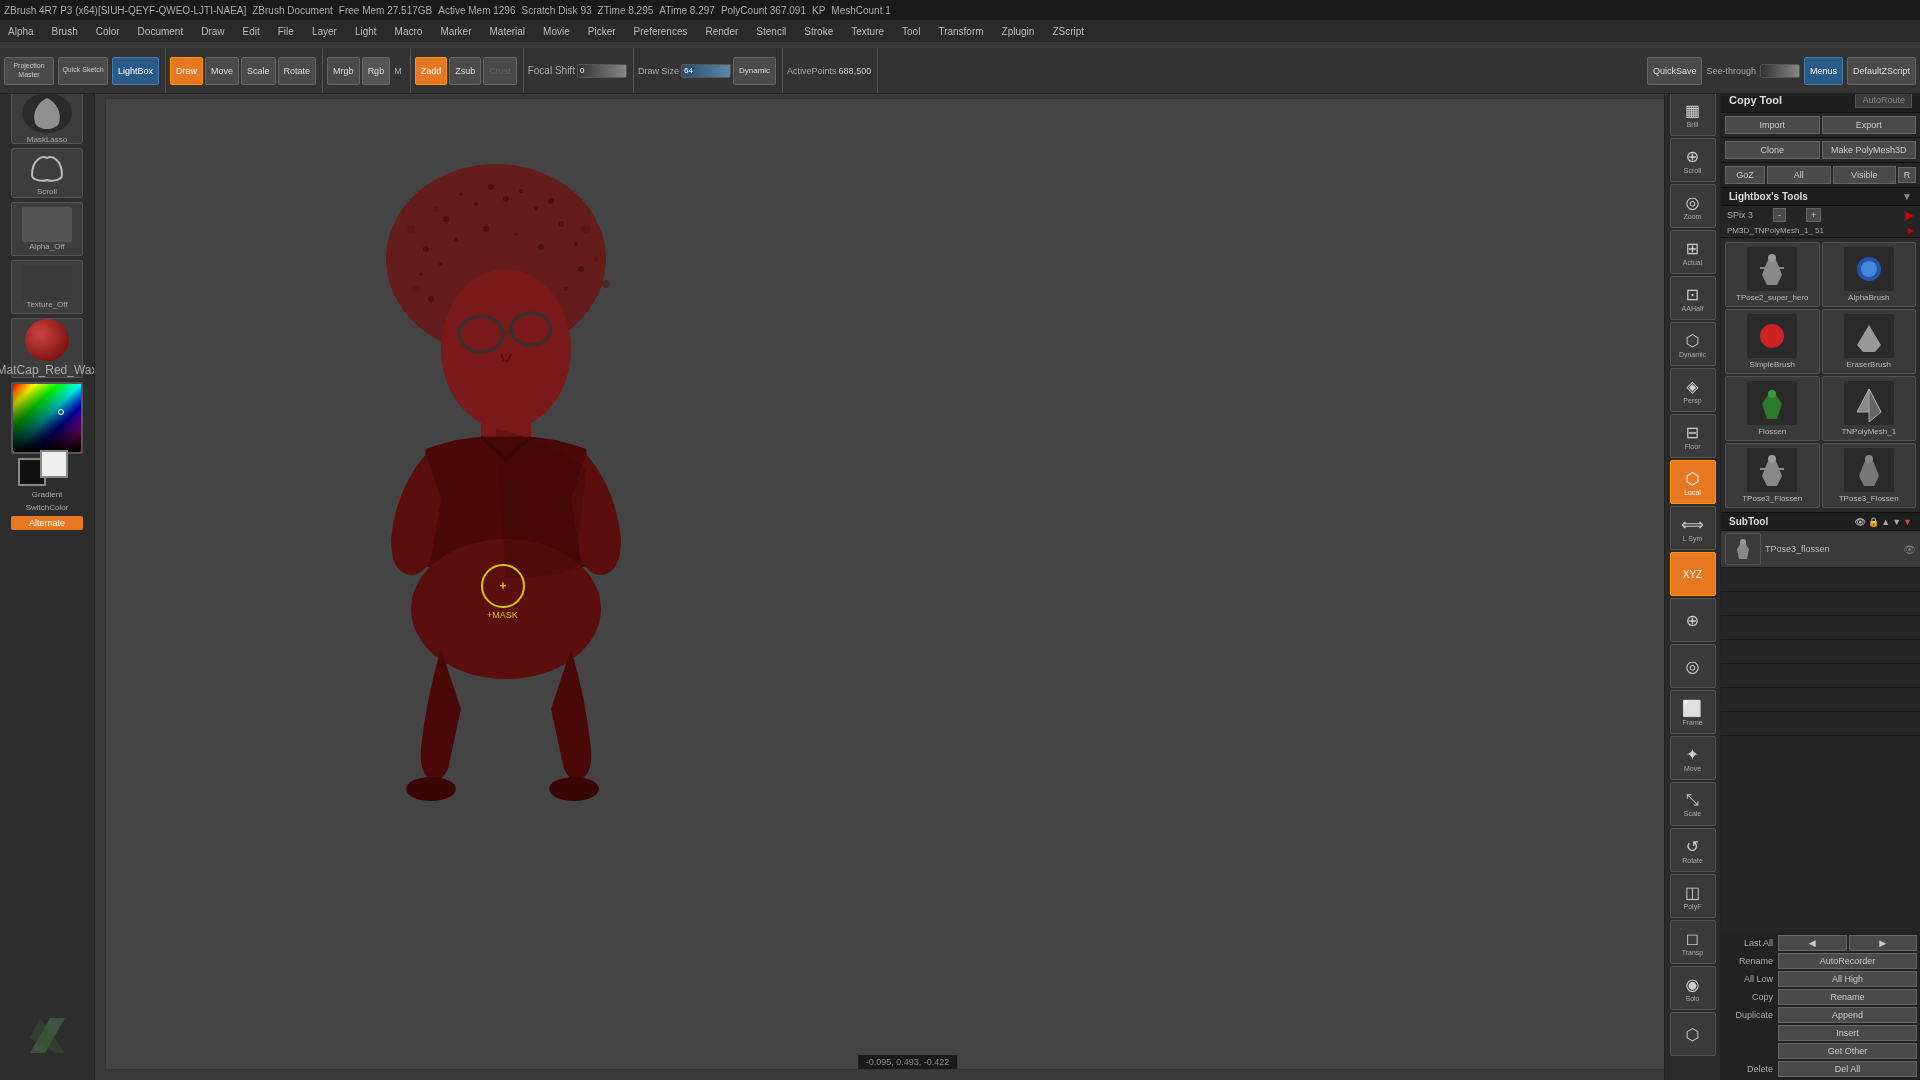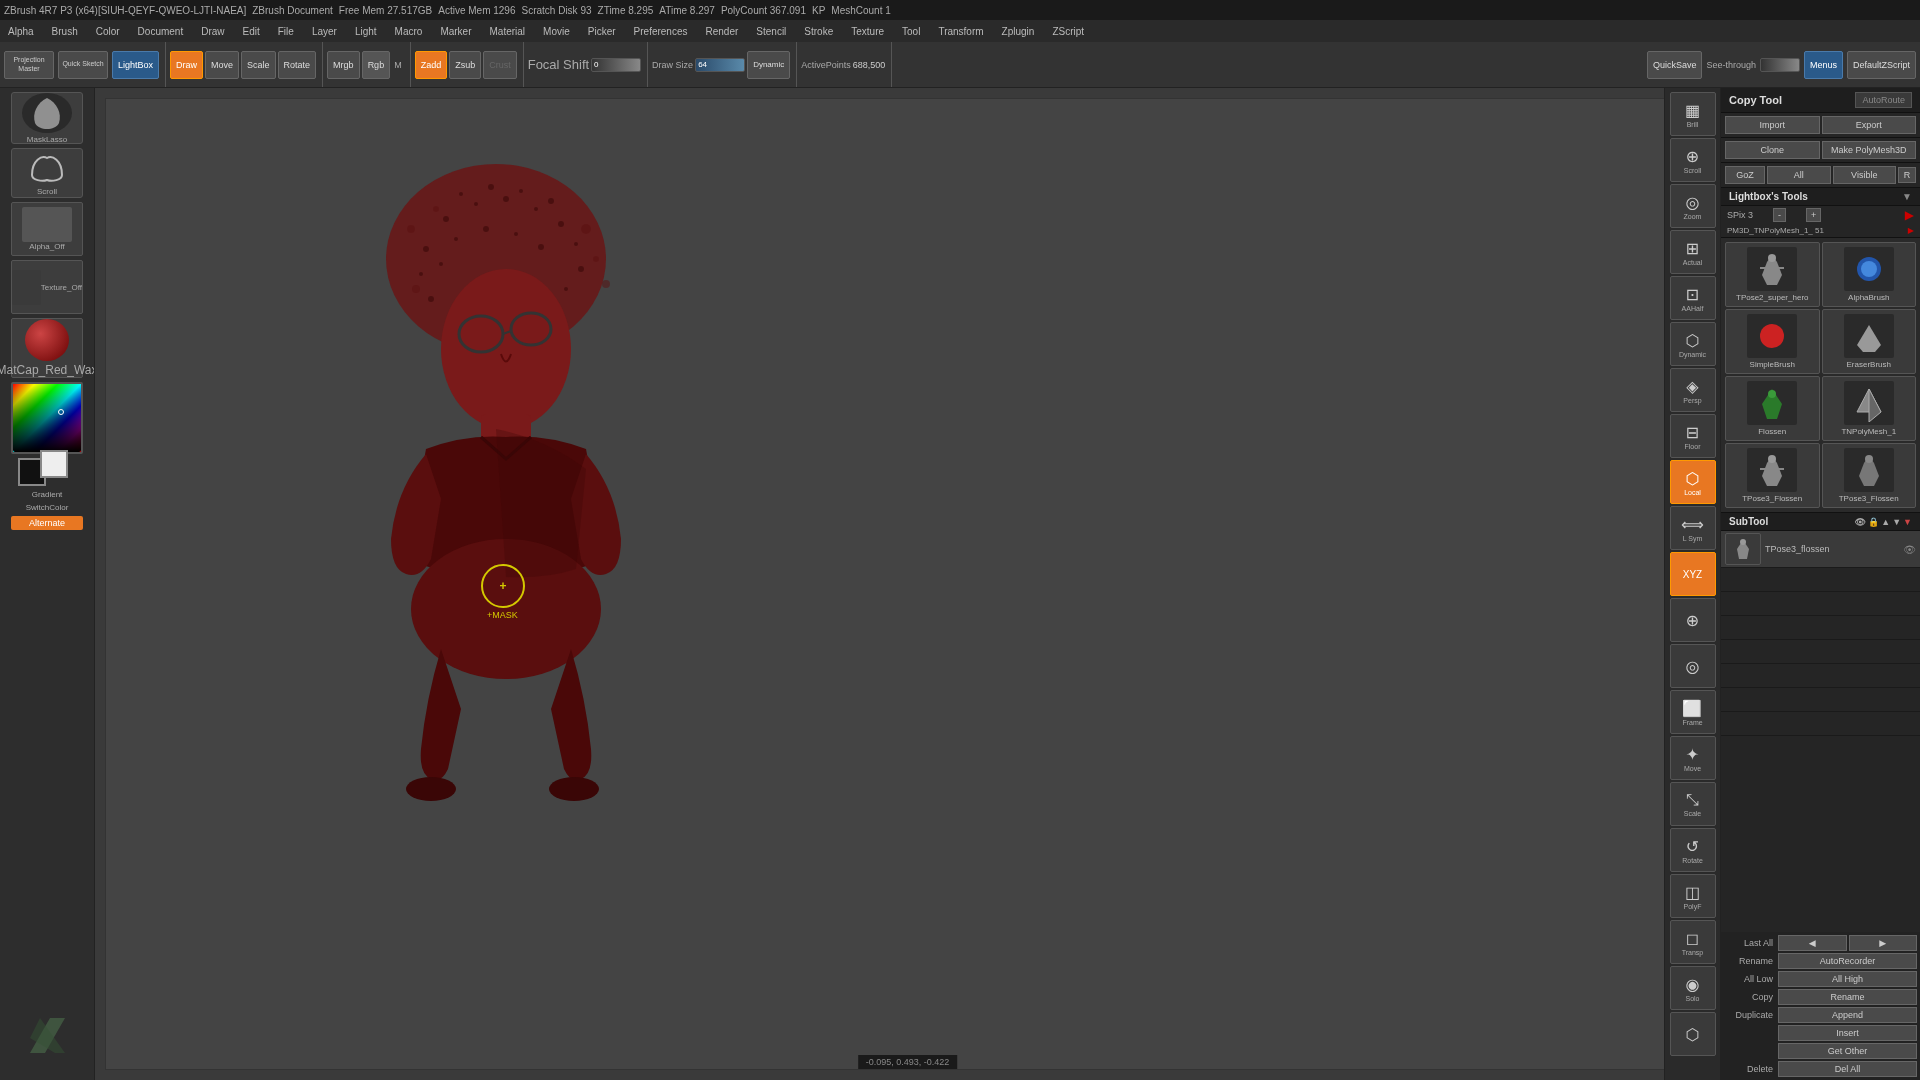--- a/index.html
+++ b/index.html
@@ -56,21 +56,21 @@
     
     #toolbar {
       width: 100%;
       height: 46px;
       background: #333;
       display: flex;
       align-items: center;
       padding: 0 4px;
       gap: 4px;
       position: absolute;
-      top: 42px; left: 0;
+      top: 48px; left: 0;
       z-index: 100;
       border-bottom: 1px solid #222;
     }
 
     .toolbar-group {
       display: flex;
       align-items: center;
       gap: 2px;
       border-right: 1px solid #555;
       padding-right: 6px;
@@ -199,21 +199,21 @@
       border-radius: 2px;
     }
 
     .texture-box {
       width: 72px;
       height: 54px;
       background: #3d3d3d;
       border: 1px solid #555;
       border-radius: 2px;
       display: flex;
-      flex-direction: row;
+      flex-direction: column;
       align-items: center;
       justify-content: center;
     }
     .texture-label {
       font-size: 8px;
       color: #aaa;
     }
 
     .matcap-box {
       width: 72px;
@@ -712,21 +712,21 @@
     <span style="font-size:9px;color:#aaa;padding:0 2px;">M</span>
   </div>
 
   <div class="toolbar-group">
     <button class="toolbar-btn" style="background:#e87722;border-color:#f90;color:#fff;">Zadd</button>
     <button class="toolbar-btn">Zsub</button>
     <button class="toolbar-btn" style="color:#666;">Crust</button>
   </div>
 
   <div class="toolbar-group">
-    <span style="font-size:13px;color:#aaa;">Focal Shift</span>
+    <span style="font-size:10px;color:#aaa;">Focal Shift</span>
     <div class="slider-bar" style="width:50px;">
       <span style="font-size:8px;color:#fff;position:absolute;left:2px;top:1px;">0</span>
     </div>
   </div>
 
   <div class="toolbar-group">
     <span style="font-size:9px;color:#aaa;">Draw Size</span>
     <div class="slider-bar" style="width:50px;background:linear-gradient(to right,#2a4a6a,#5a8aaa);">
       <span style="font-size:8px;color:#fff;position:absolute;left:2px;top:1px;">64</span>
     </div>

